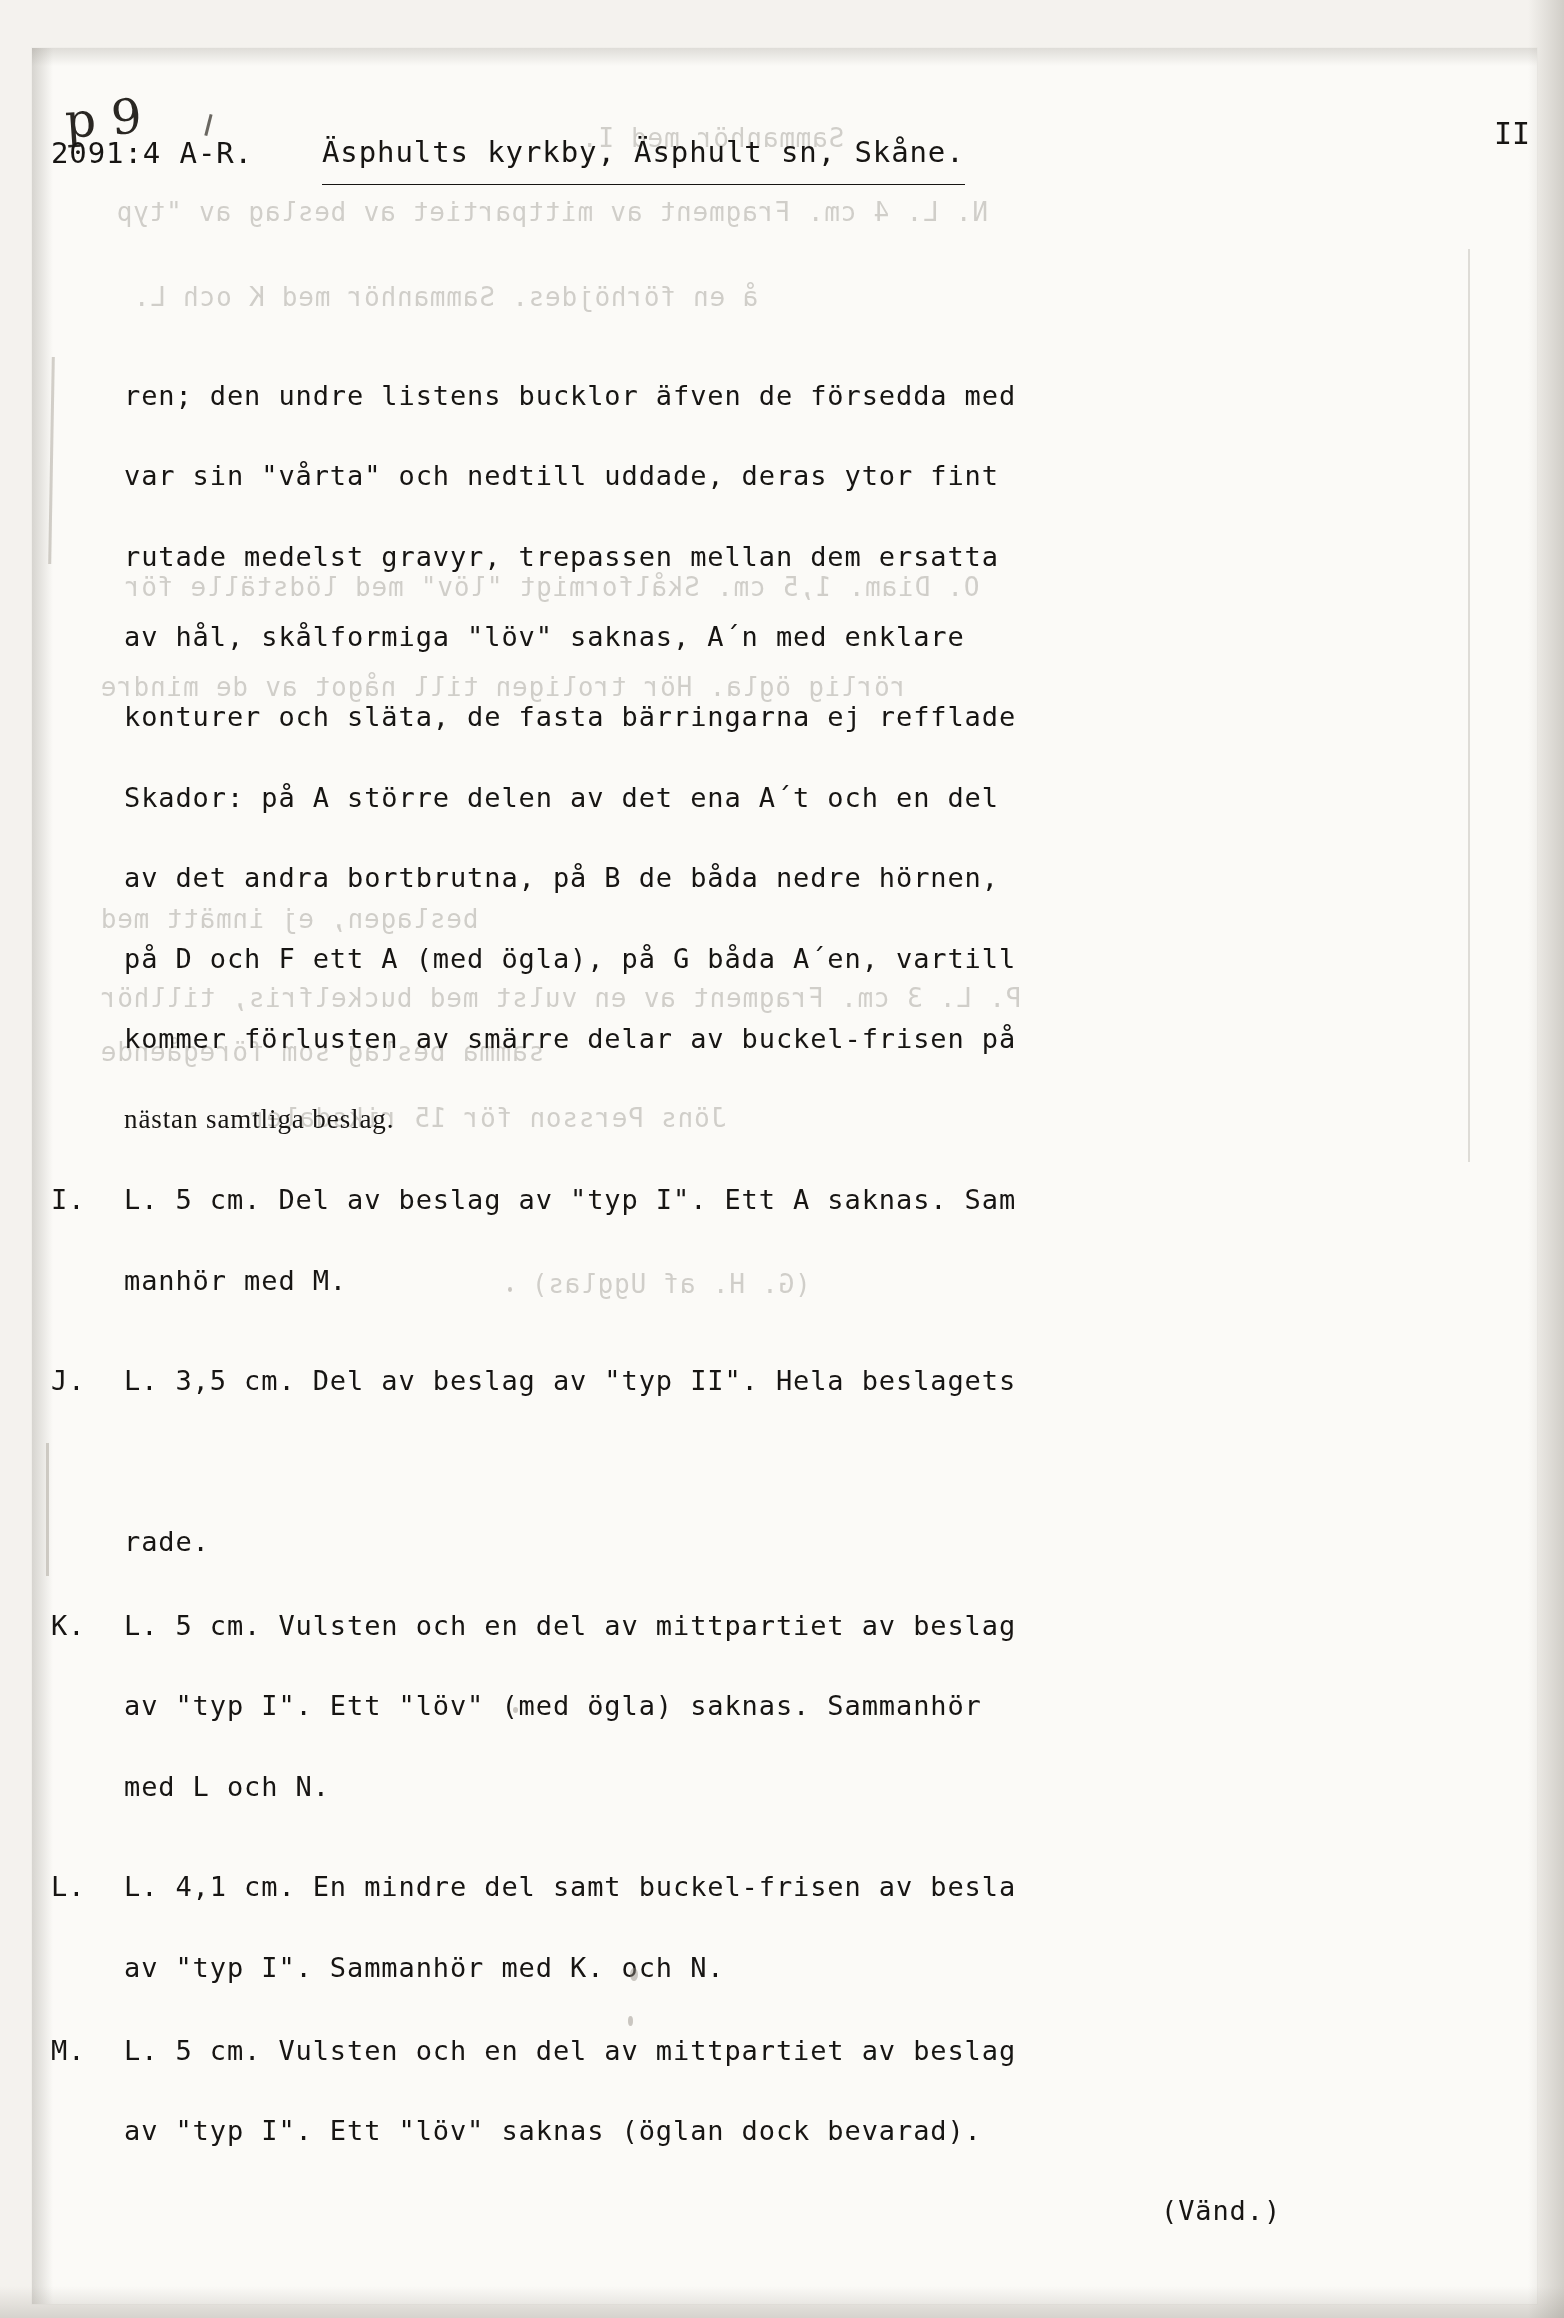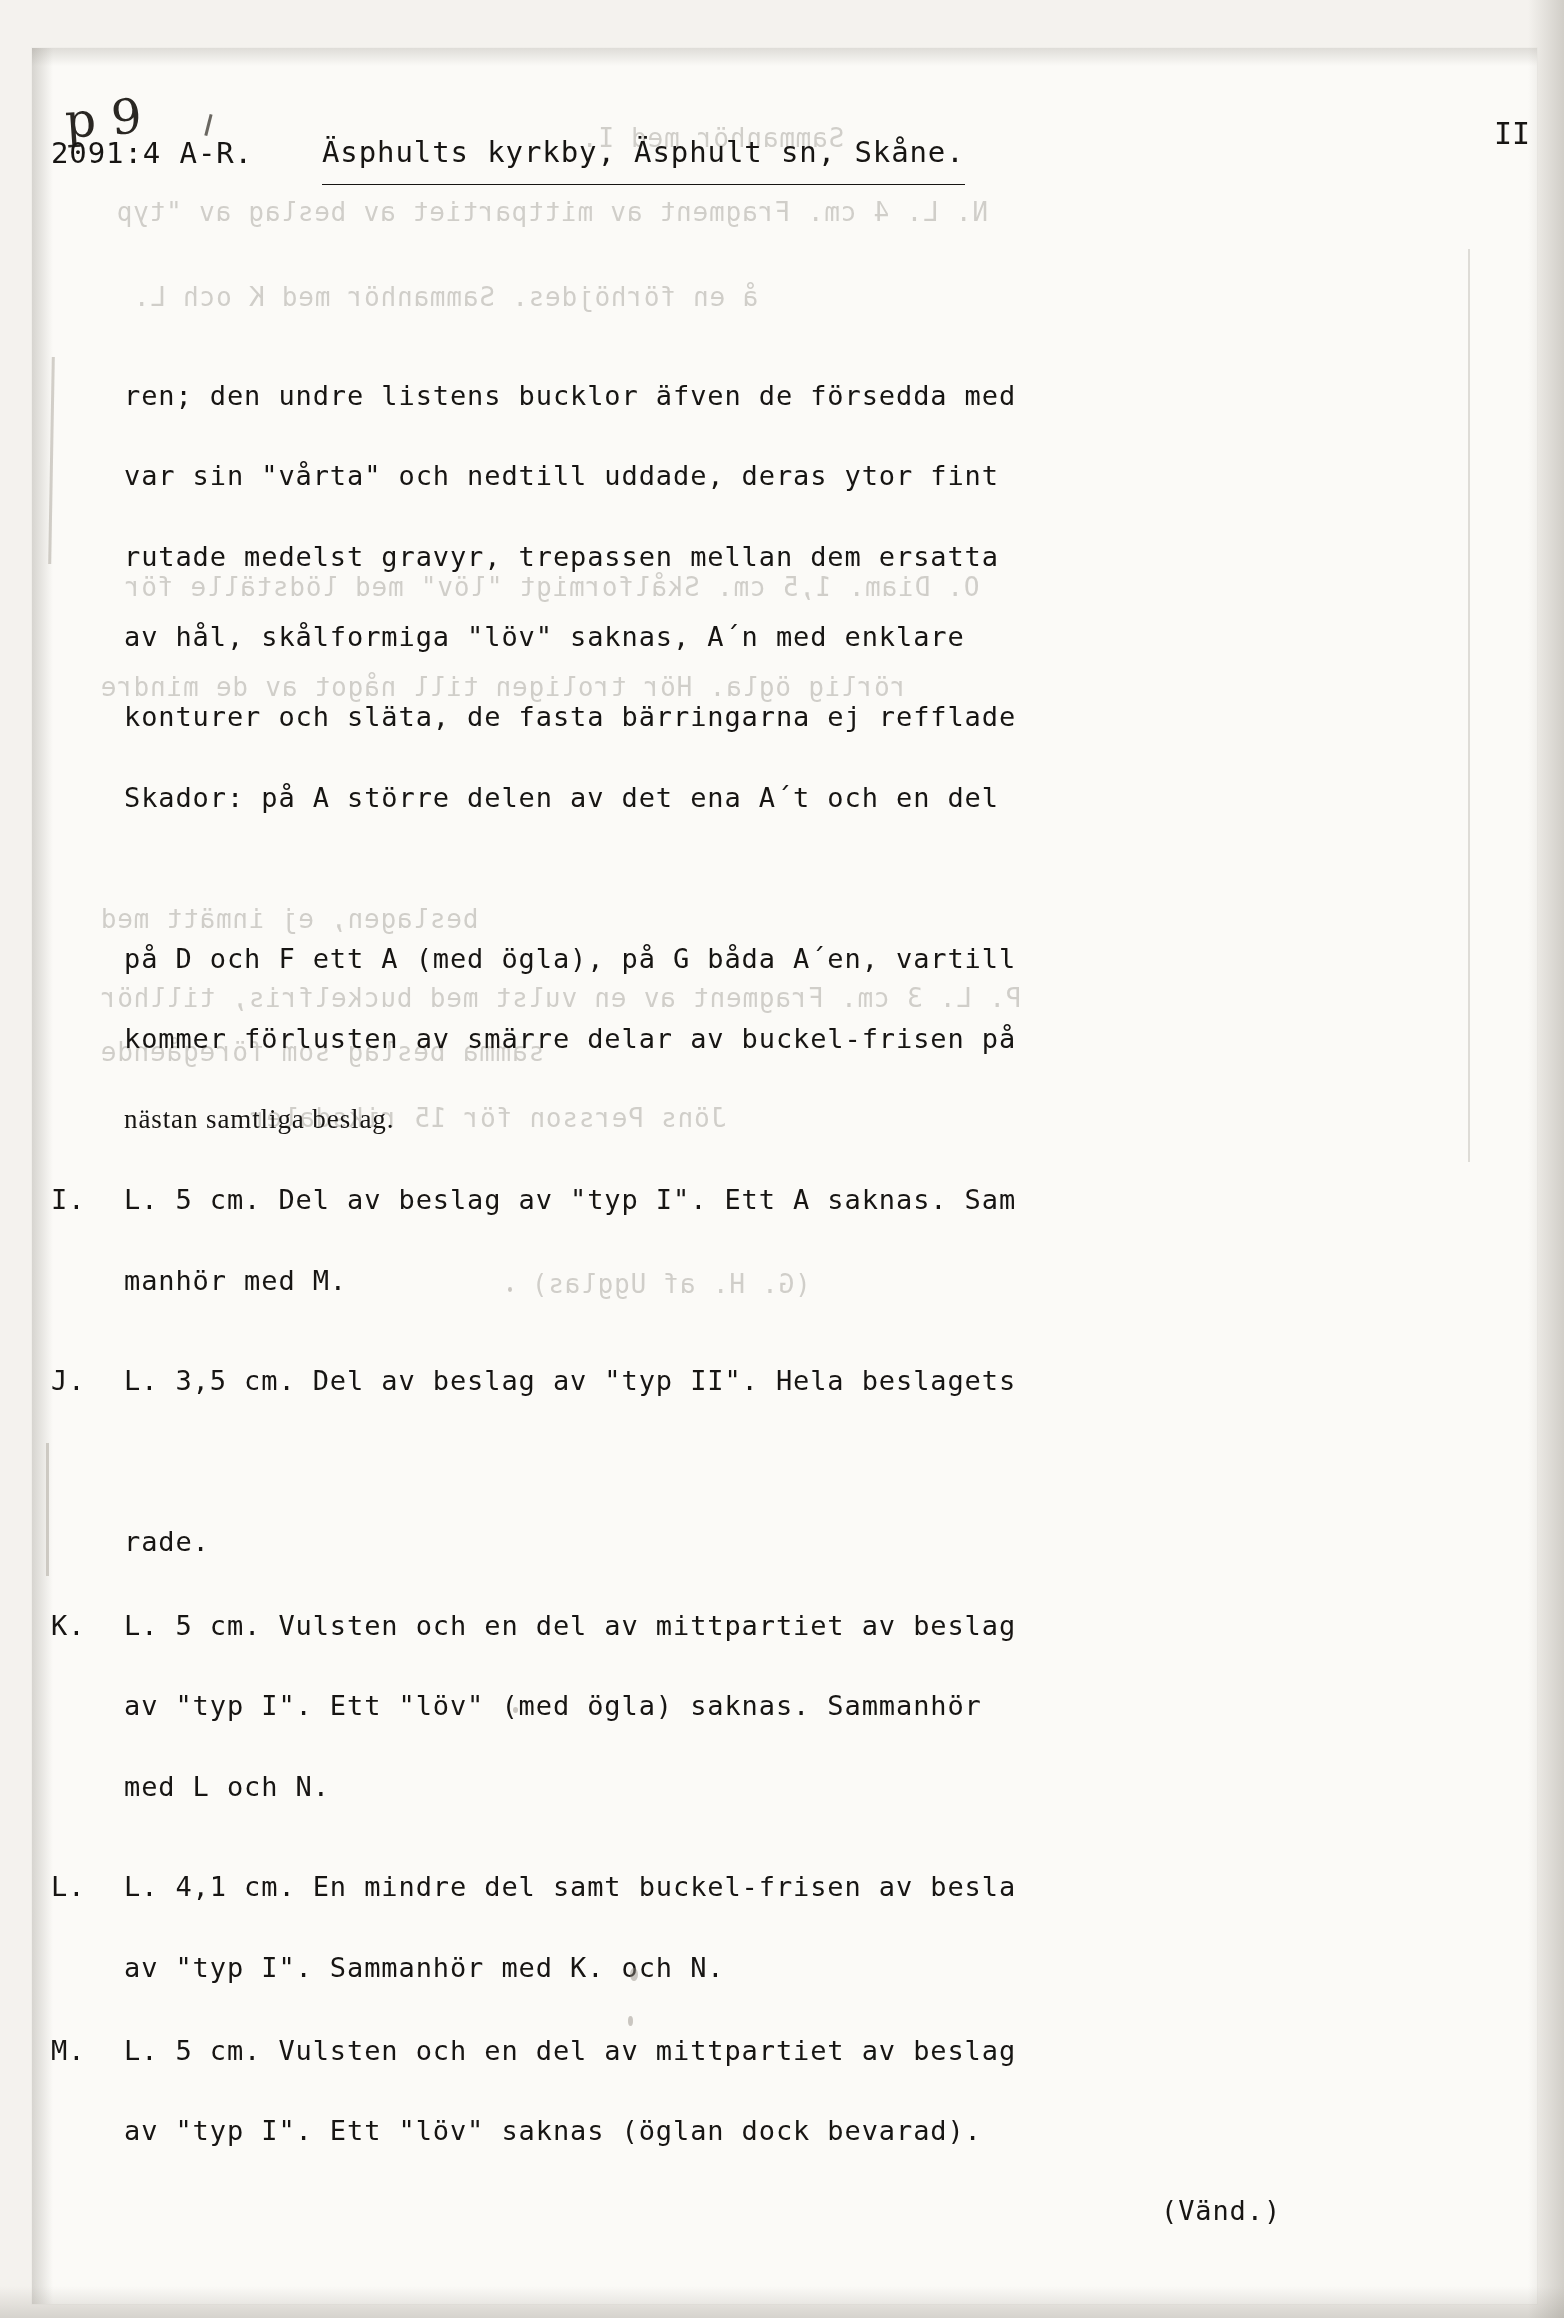--- a/index.html
+++ b/index.html
@@ -161,20 +161,21 @@
 
   <div class="tw accession">2091:4 A-R.</div>
   <div class="tw title-main"><span class="ul">Äsphults kyrkby, Äsphult sn, Skåne.</span></div>
 
   <div class="tw body-line" style="top:382px;">ren; den undre listens bucklor äfven de försedda med</div>
   <div class="tw body-line" style="top:462px;">var sin "vårta" och nedtill uddade, deras ytor fint</div>
   <div class="tw body-line" style="top:543px;">rutade medelst gravyr, trepassen mellan dem ersatta</div>
   <div class="tw body-line" style="top:623px;">av hål, skålformiga "löv" saknas, A´n med enklare</div>
   <div class="tw body-line" style="top:703px;">konturer och släta, de fasta bärringarna ej refflade</div>
   <div class="tw body-line" style="top:784px;">Skador: på A större delen av det ena A´t och en del</div>
+  <div class="tw body-line" style="top:864px;">av det andra bortbrutna, på B de båda nedre hörnen,</div>
   <div class="tw body-line" style="top:945px;">på D och F ett A (med ögla), på G båda A´en, vartill</div>
   <div class="tw body-line" style="top:1025px;">kommer förlusten av smärre delar av buckel-frisen på</div>
   <div class="tw body-line" style="top:1106px;font-family:Liberation Serif, serif;">nästan samtliga beslag.</div>
 
   <div class="tw item-letter" style="top:1186px;">I.</div>
   <div class="tw item-line" style="top:1186px;">L. 5 cm. Del av beslag av "typ I". Ett A saknas. Sam</div>
   <div class="tw item-line" style="top:1267px;">manhör med M.</div>
 
   <div class="tw item-letter" style="top:1367px;">J.</div>
   <div class="tw item-line" style="top:1367px;">L. 3,5 cm. Del av beslag av "typ II". Hela beslagets</div>

